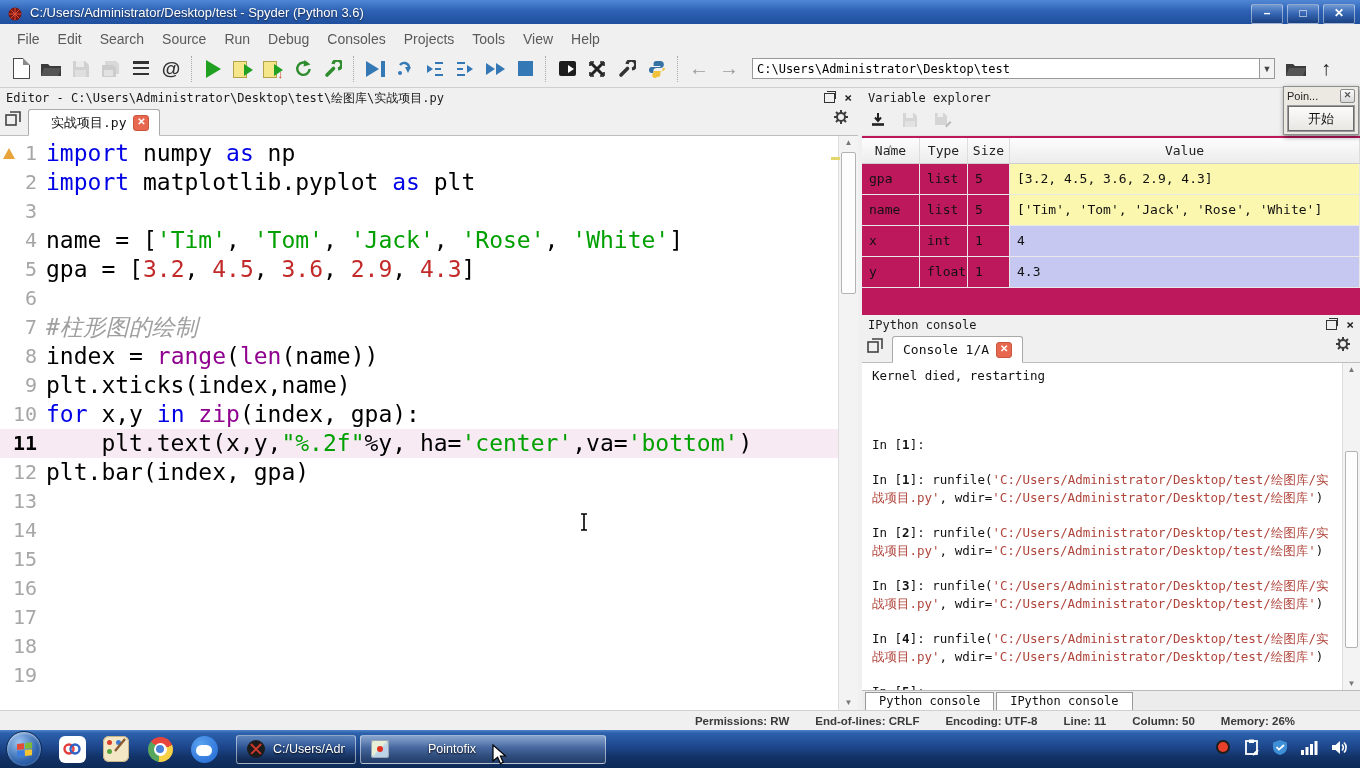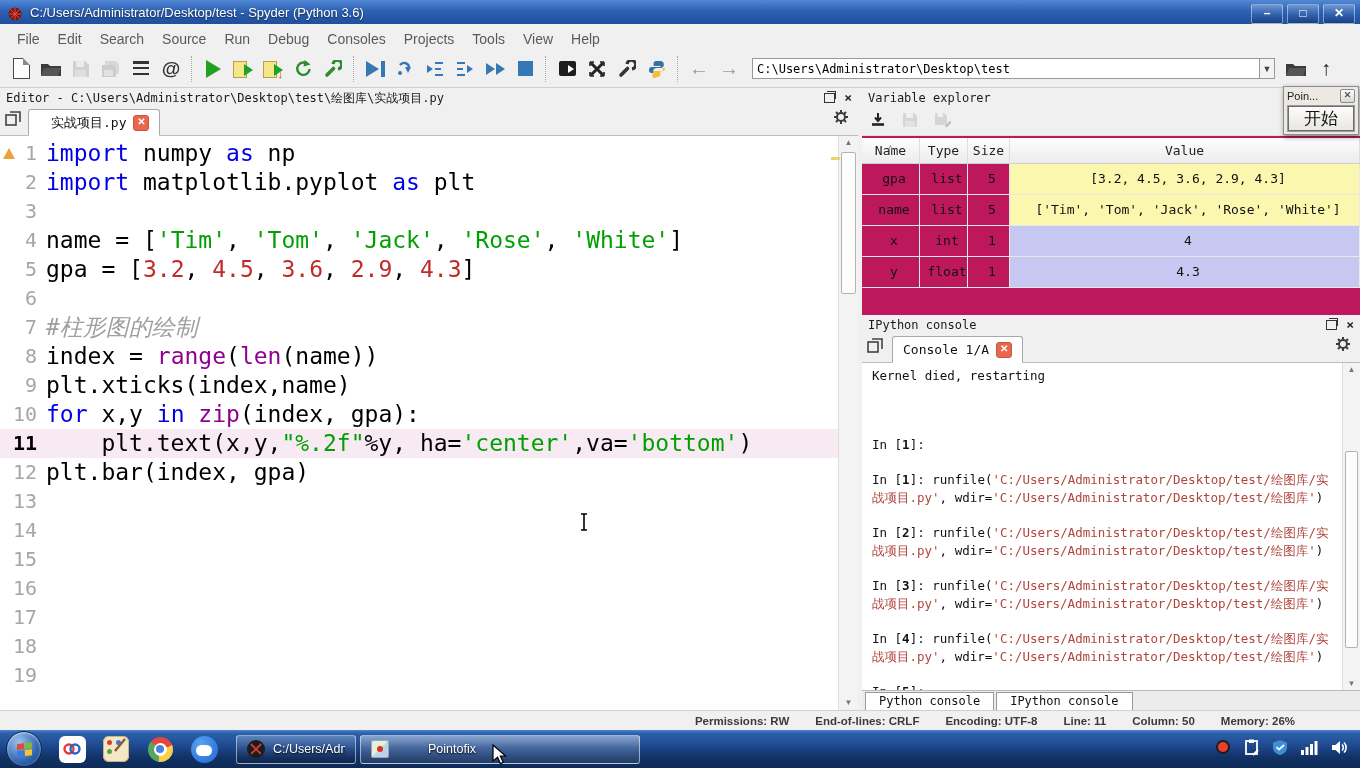--- a/index.html
+++ b/index.html
@@ -91,21 +91,21 @@
   
   .right{position:absolute;left:862px;top:0;width:498px;height:622px;}
   .ve-pane{position:absolute;left:0;top:0;width:498px;height:227px;background:#be185d;}
   .ve-toolbar{height:27px;background:#f0f0f0;border-bottom:1px solid #e2e2e2;display:flex;align-items:center;gap:16px;padding-left:8px;}
   .ve-table{position:absolute;left:0;top:50px;right:0;}
   .ve-hrow,.ve-row{display:grid;grid-template-columns:58px 48px 42px 1fr;}
   .ve-hrow{height:25px;background:linear-gradient(#fdfdfd,#ececec);border-bottom:1px solid #cfcfcf;}
   .ve-hcell{font:13px/25px "DejaVu Sans Mono",monospace;color:#222;text-align:center;border-right:1px solid #ddd;position:relative;}
   .ve-row{height:30px;border-bottom:1px solid #e8e8e8;}
   .ve-cell{font:13px/30px "DejaVu Sans Mono",monospace;color:#111;padding-left:7px;border-right:1px solid #e8e8e8;
-    overflow:hidden;white-space:nowrap;text-align:center;}
+    overflow:hidden;white-space:nowrap;}
   .hl-yellow{background:#fcf7ae;} .hl-blue{background:#c6c8f2;}
   .sort-caret{position:absolute;left:50%;top:-3px;transform:translateX(-50%);font-size:8px;color:#888;}
 
   
   .con-pane{position:absolute;left:0;top:227px;width:498px;height:395px;background:#fff;}
   .con-content{position:absolute;left:0;top:48px;right:17px;bottom:19px;background:#fff;
     padding:4px 10px 0 10px;font:12.5px/18px "DejaVu Sans Mono",monospace;color:#111;overflow:hidden;}
   .con-line{white-space:pre-wrap;word-break:break-all;}
   .con-gap{height:17px;}
   .c-red{color:#b0453c;}
@@ -156,21 +156,21 @@
     background:linear-gradient(135deg,#e8f0d8 0 45%,#bcd4e8 55%);box-shadow:inset 0 0 0 1px #9aa6b4;}
   .map-ic::after{content:"";position:absolute;left:6px;top:6px;width:6px;height:6px;border-radius:50%;background:#e03220;}
 
   
   .pointofix{position:absolute;left:1283px;top:86px;width:74px;height:47px;background:#ece9e2;
     border:1px solid #8e8e8e;box-shadow:1px 2px 5px rgba(0,0,0,.45);z-index:40;}
   .pf-title{height:15px;display:flex;align-items:center;font-size:11px;color:#222;padding:1px 3px;}
   .pf-close{margin-left:auto;width:13px;height:12px;background:linear-gradient(#fdfdfd,#d8d8d8);
     border:1px solid #8a8a8a;border-radius:2px;font:bold 9px/11px "Liberation Sans",sans-serif;text-align:center;color:#555;}
   .pf-btn{margin:2px 4px;height:23px;border:1px solid #6d6d6d;outline:1px solid #9a9a9a;
-    background:linear-gradient(#fbfbfa,#e9e7e2);font-size:17px;text-align:center;line-height:23px;color:#111;}
+    background:linear-gradient(#fbfbfa,#e9e7e2);font-size:13px;text-align:center;line-height:23px;color:#111;}
 
   
   .ibeam{position:absolute;left:578px;top:512px;z-index:90;}
   .mousearrow{position:absolute;left:492px;top:744px;z-index:95;}
 </style>
 </head>
 <body>
 
 <div id="app">
 
@@ -619,21 +619,21 @@
         <span class="chrome-ic"></span>
       </span>
     <span class="tb-ico">
         <span class="bluecloud"></span>
       </span>
     <span style="width:8px;flex:none;"></span>
     <span class="task-btn" style="width:120px;">
       <span class="spy-ic"></span>
       <span style="white-space:nowrap;overflow:hidden;">C:/Users/Admini...</span>
     </span>
-    <span class="task-btn pressed" style="width:280px;gap:39px;">
+    <span class="task-btn pressed" style="width:246px;gap:39px;">
       <span class="map-ic"></span>
       <span>Pointofix</span>
     </span>
     <span class="tray">
       <span>
         <svg width="16" height="16">
             <circle cx="8" cy="8" r="7" fill="#1d1d1d"></circle>
             <circle cx="8" cy="8" r="5" fill="#e8402a"></circle>
           </svg>
       </span>

